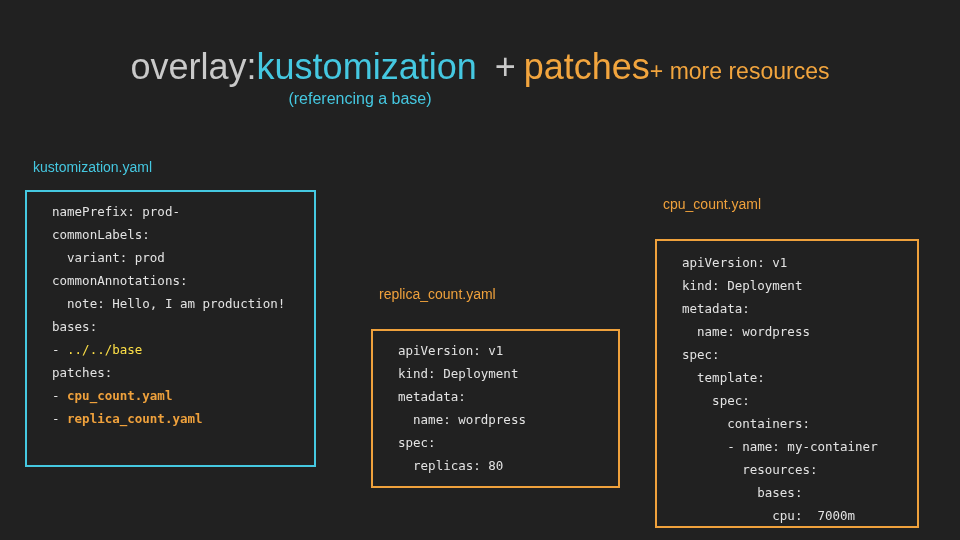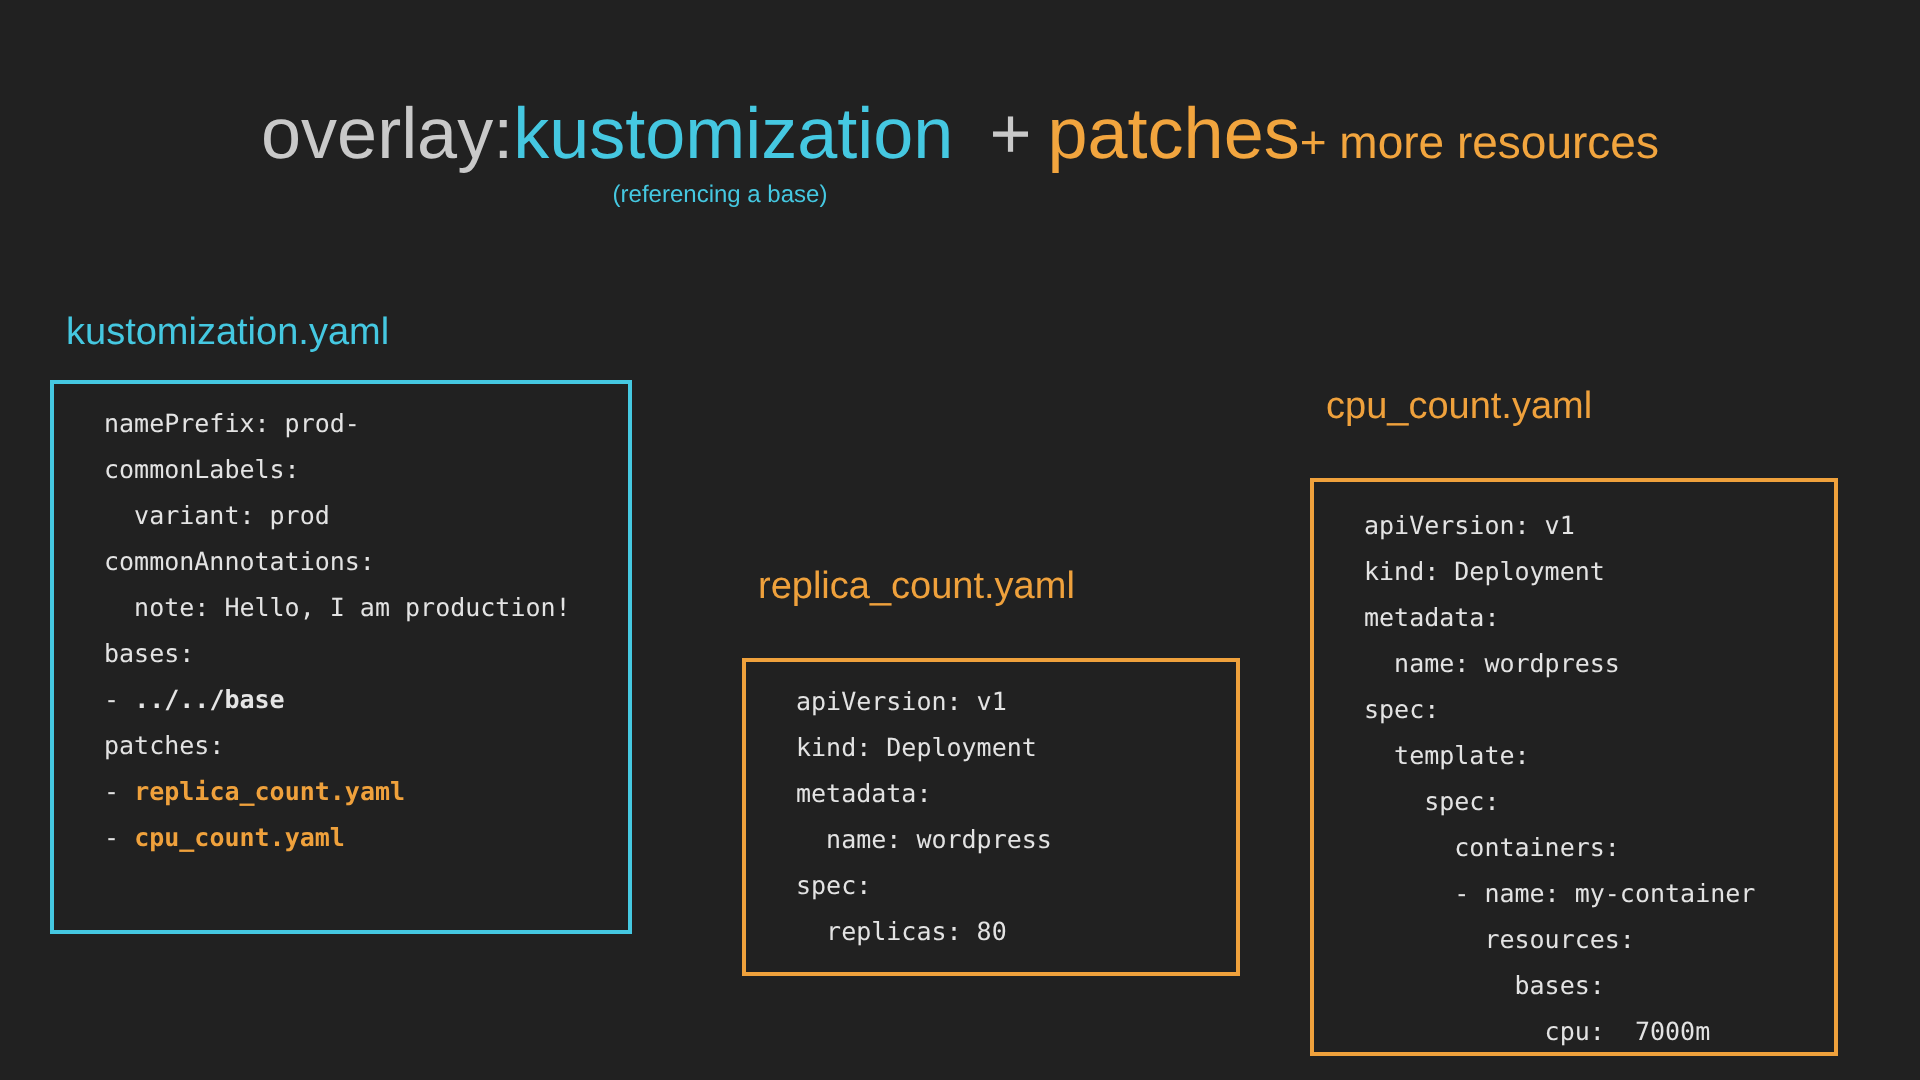--- a/index.html
+++ b/index.html
@@ -32,46 +32,46 @@
   .t-plus    { color: #c9c9c9; margin-right: 8px; }
   .t-term2   { color: #f2a53e; }
   .t-suffix  { color: #f2a53e; font-size: 23px; margin-left: 0; }
 
   .subtitle {
     position: absolute;
     top: 90px;
     left: 0;
     width: 720px;
     text-align: center;
-    font-size: 12px;
+    font-size: 16px;
     color: #45c8e1;
   }
 
   
   .panel { position: absolute; }
   .panel-label {
     display: block;
-    font-size: 19px;
+    font-size: 14px;
     line-height: 22px;
     margin: 0 0 12px 8px;
     white-space: nowrap;
   }
   .codebox {
     box-sizing: border-box;
     border: 2px solid;
     padding: 8px 6px 12px 25px;
   }
   .code-line {
     font-family: "DejaVu Sans Mono", "Liberation Mono", monospace;
     font-size: 12.5px;
     line-height: 23px;
     color: #e3e3e3;
     white-space: pre;
   }
-  .code-line .cyan-bold   { color: #e5e5e5; font-weight: bold; }
+  .code-line .cyan-bold   { color: #fde047; font-weight: normal; }
   .code-line .orange-bold { color: #efa13c; font-weight: bold; }
 
   .panel--cyan   .panel-label { color: #45c8e1; }
   .panel--cyan   .codebox     { border-color: #45c8e1; }
   .panel--orange .panel-label { color: #efa13c; }
   .panel--orange .codebox     { border-color: #efa13c; margin-top: 24px; }
 
   #panel-kustomization { left: 25px;  top: 156px; width: 291px; }
   #panel-kustomization .codebox { height: 277px; }
 
@@ -97,22 +97,22 @@
     <span class="panel-label">kustomization.yaml</span>
     <div class="codebox">
         <div class="code-line"><span>namePrefix: prod-</span></div>
         <div class="code-line"><span>commonLabels:</span></div>
         <div class="code-line"><span>  variant: prod</span></div>
         <div class="code-line"><span>commonAnnotations:</span></div>
         <div class="code-line"><span>  note: Hello, I am production!</span></div>
         <div class="code-line"><span>bases:</span></div>
         <div class="code-line"><span>- </span><span class="cyan-bold">../../base</span></div>
         <div class="code-line"><span>patches:</span></div>
+        <div class="code-line"><span>- </span><span class="orange-bold">cpu_count.yaml</span></div>
         <div class="code-line"><span>- </span><span class="orange-bold">replica_count.yaml</span></div>
-        <div class="code-line"><span>- </span><span class="orange-bold">cpu_count.yaml</span></div>
       </div>
   </div>
 
   <div class="panel panel--orange" id="panel-replica">
     <span class="panel-label">replica_count.yaml</span>
     <div class="codebox">
         <div class="code-line"><span>apiVersion: v1</span></div>
         <div class="code-line"><span>kind: Deployment</span></div>
         <div class="code-line"><span>metadata:</span></div>
         <div class="code-line"><span>  name: wordpress</span></div>

